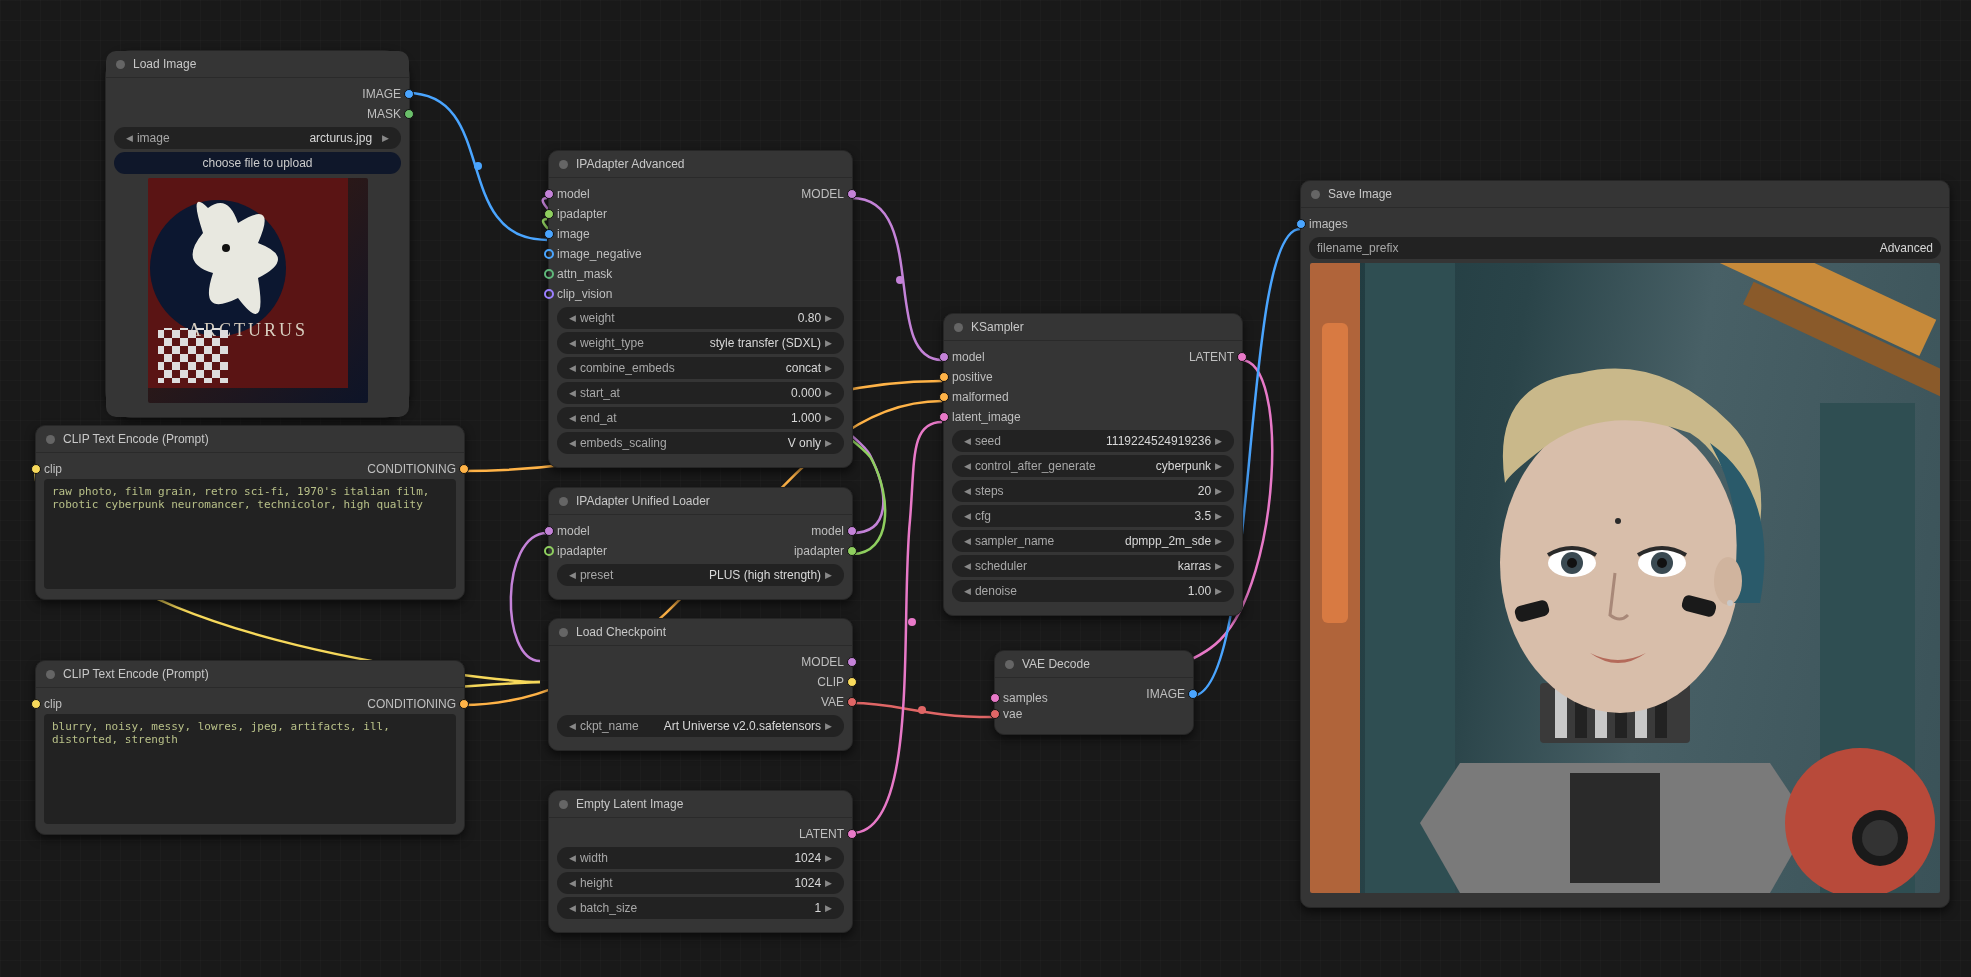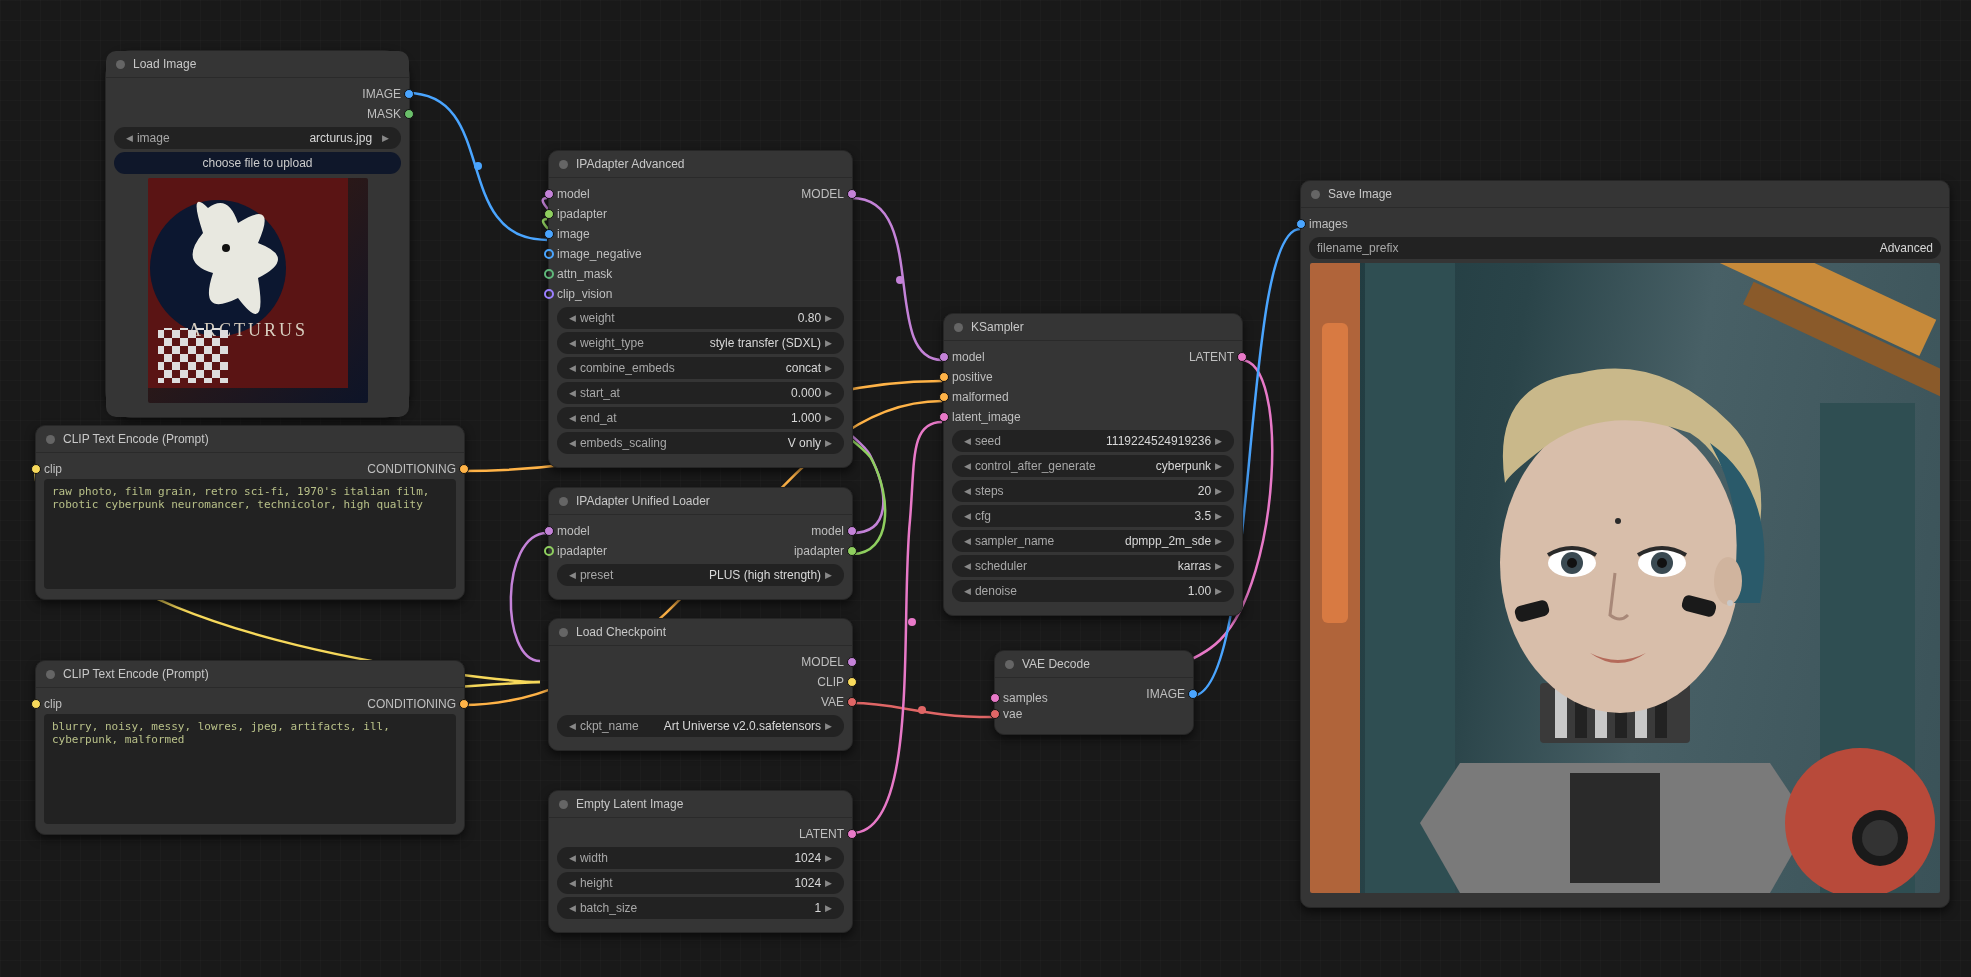--- a/index.html
+++ b/index.html
@@ -176,21 +176,21 @@
     <div style="display:flex;justify-content:space-between">
       <div class="slot in" style="flex:0 0 auto">
           <span class="port c-clip"></span>
           <span>clip</span>
         </div>
       <div class="slot out" style="flex:0 0 auto">
           <span>CONDITIONING</span>
           <span class="port c-cond"></span>
         </div>
     </div>
-    <div class="textarea">blurry, noisy, messy, lowres, jpeg, artifacts, ill, cyberpunk, malformed</div>
+    <div class="textarea">blurry, noisy, messy, lowres, jpeg, artifacts, ill, distorted, strength</div>
   </div>
 </div>
 
 <div class="node" style="left:548px; top:150px; width:305px;">
   <div class="titlebar">
       <span class="dot"></span>
       <span>IPAdapter Advanced</span>
     </div>
   <div class="body">
     <div style="position:relative">

